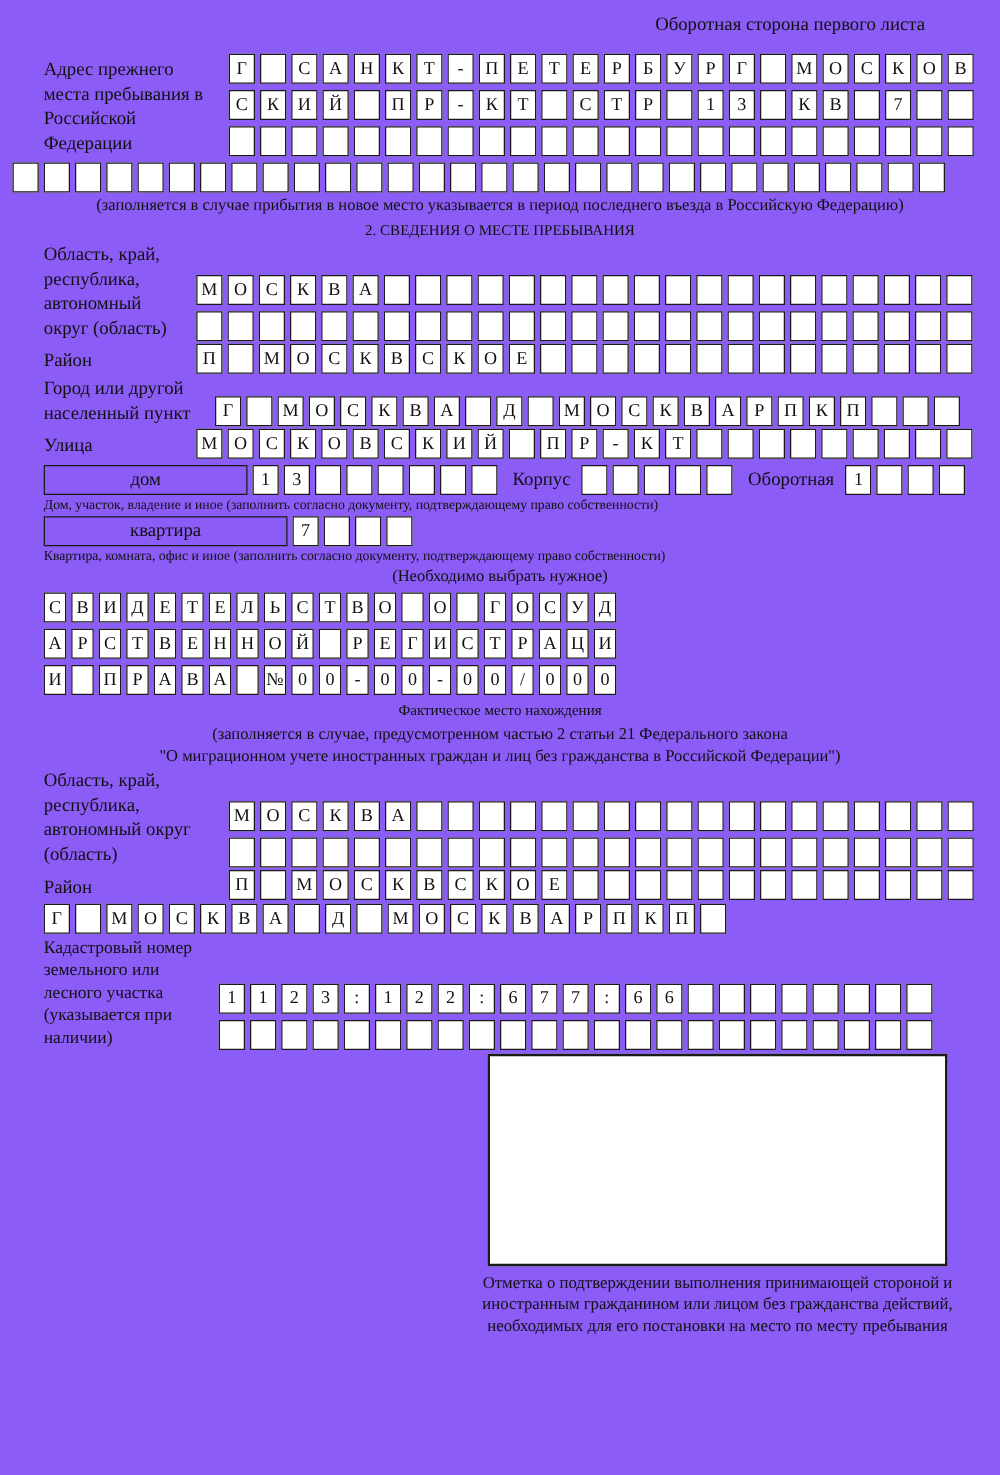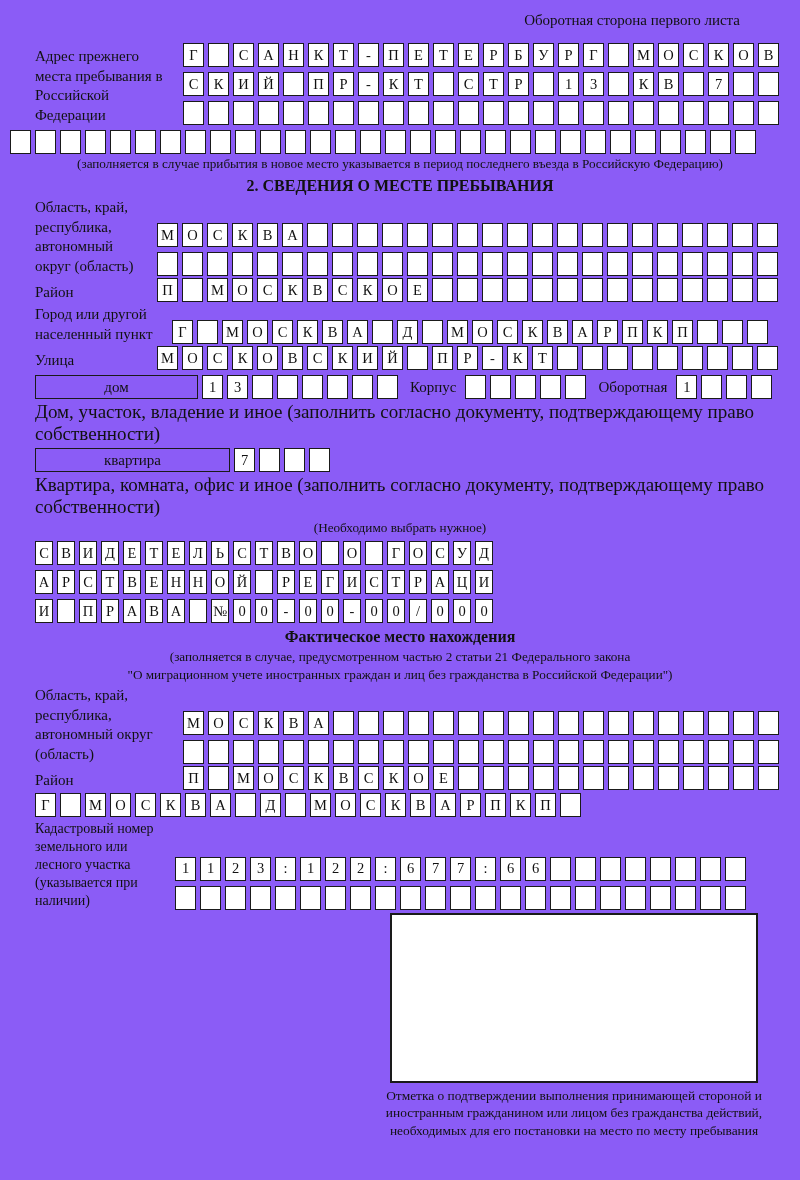--- a/index.html
+++ b/index.html
@@ -10,22 +10,22 @@
   .lbl{font-size:15px;line-height:1.3;flex-shrink:0;}
   .doclbl{font-size:14.5px;line-height:1.25;}
   .kadlbl{font-size:14px;line-height:1.28;}
   .w140{width:140px}.w114{width:114px}.w129{width:129px}.w180{width:180px}.w257{width:257px}.w132{width:132px}
   .cellcol{display:flex;flex-direction:column;gap:5px;}
   .cells{display:flex;gap:4px;}
   .cell{box-sizing:border-box;width:21px;height:24px;border:1.6px solid #1a1a1a;display:flex;align-items:center;justify-content:center;font-size:14.5px;flex-shrink:0;background:#fff;}
   .cells.small .cell{width:18px;}
   .wbox{box-sizing:border-box;height:24px;border:1.6px solid #1a1a1a;display:flex;align-items:center;justify-content:center;font-size:15px;flex-shrink:0;}
   .note{font-size:13.2px;text-align:center;margin-top:2px;}
-  .sec-title{font-weight:bold;font-size:16px;text-align:center;margin:5px 0 3px;}
-  .cap{font-size:19px;margin:2px 0 0 27px;}
+  .sec-title{font-weight:normal;font-size:12px;text-align:center;margin:5px 0 3px;}
+  .cap{font-size:11px;margin:2px 0 0 27px;}
   .inline-row{display:flex;align-items:center;gap:4px;margin:5px 0 0 27px;font-size:15px;}
   .ilabel{margin:0 5px 0 8px;white-space:nowrap;}
   .chk-row{display:flex;align-items:center;margin:5px 0 0 27px;font-size:15px;}
   .chk{box-sizing:border-box;width:21px;height:24px;border:1.6px solid #1a1a1a;display:flex;align-items:center;justify-content:center;font-size:15px;flex-shrink:0;}
   .mt2{margin-top:2px}.mt3{margin-top:3px}.mt5{margin-top:5px}.mt14{margin-top:14px}
   .row4{margin:5px 0 0 2px;}
   .stamp-box{box-sizing:border-box;width:368px;height:170px;border:2px solid #1a1a1a;margin:3px 0 4px 382px;background:#fff;}
   .stamp-cap{width:396px;margin-left:368px;font-size:13.4px;line-height:1.32;text-align:center;}
   .gap10{width:10px;flex-shrink:0}.gap18{width:18px;flex-shrink:0}
 </style>

